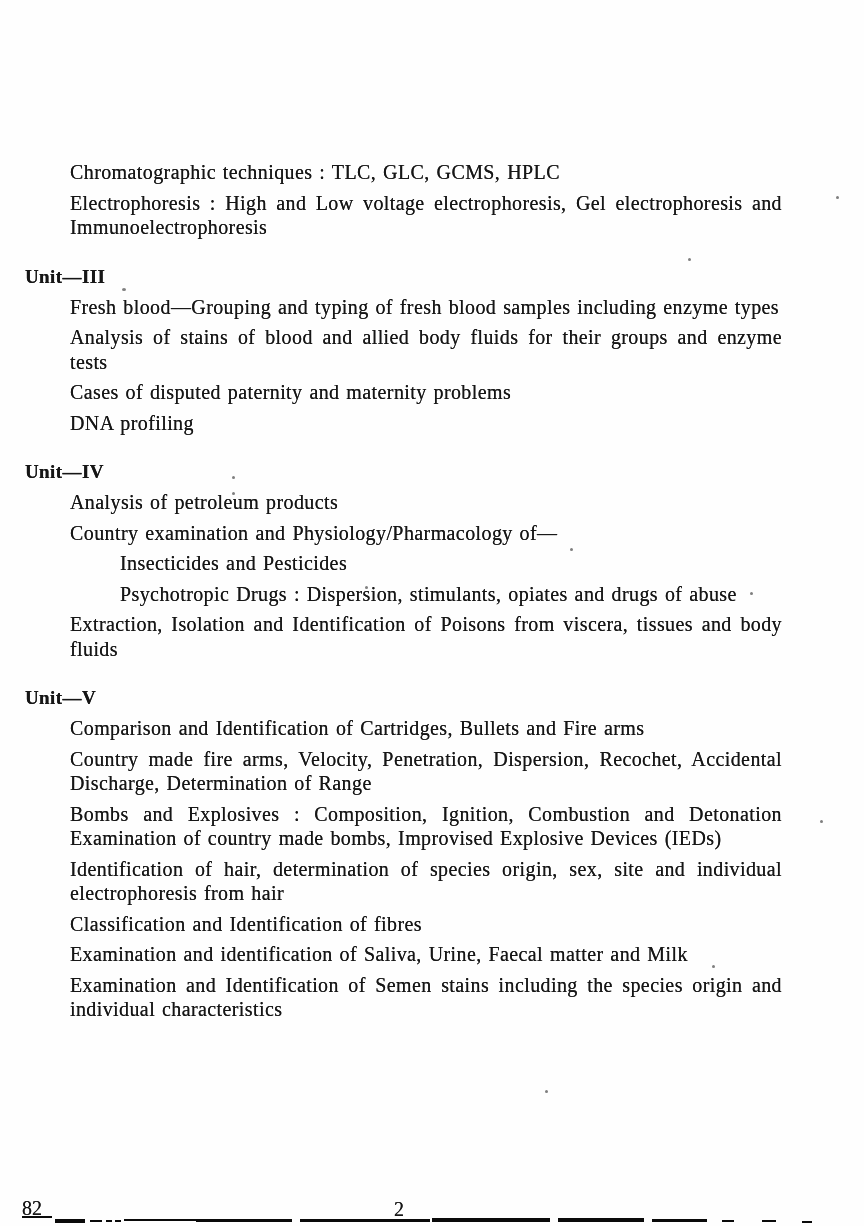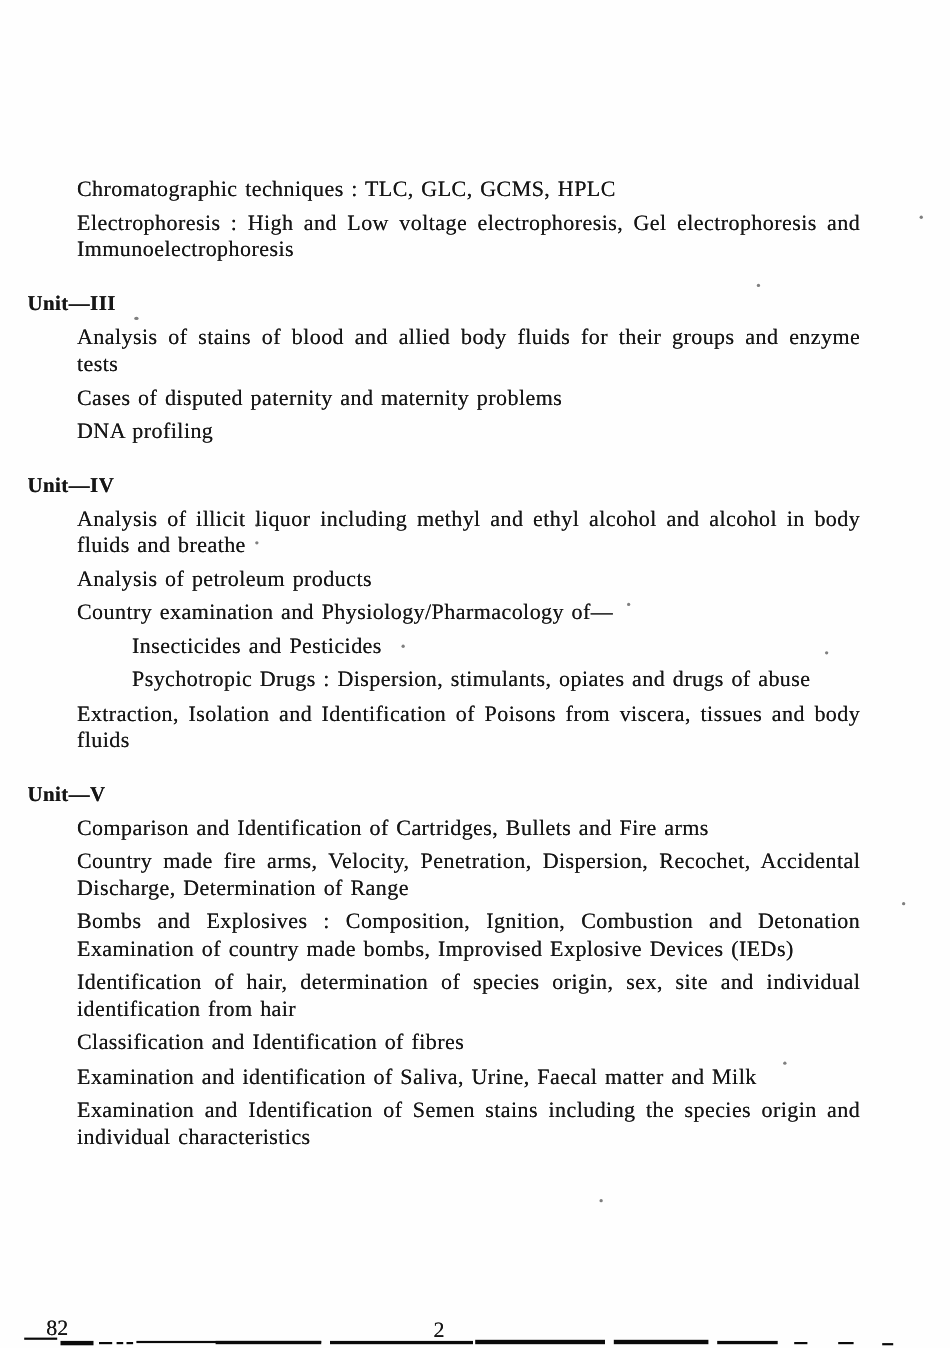--- a/index.html
+++ b/index.html
@@ -34,21 +34,21 @@
     text-align:justify;
     text-shadow:0 0 0.6px rgba(0,0,0,0.8);
   }
   .syllabus-line.indented { padding-left:50px; }
   .footer-num {
     position:absolute;
     font-size:20px;
     line-height:20px;
     text-shadow:0 0 0.5px rgba(0,0,0,0.8);
   }
-  #page-num-left { left:22px; top:1198px;margin-left:20px; }
+  #page-num-left { left:22px; top:1198px; }
   #page-num-center { left:394px; top:1199px; }
   .bl { position:absolute; background:#0a0a0a; }
   .speck {
     position:absolute;
     width:3px; height:3px;
     background:#3a3a3a;
     border-radius:50%;
     opacity:0.65;
   }
 </style>
@@ -58,41 +58,41 @@
 <div class="page">
 
   <div class="content">
 
   <section>
         <p class="syllabus-line">Chromatographic techniques : TLC, GLC, GCMS, HPLC</p>
         <p class="syllabus-line">Electrophoresis : High and Low voltage electrophoresis, Gel electrophoresis and Immunoelectrophoresis</p>
       </section>
       <section>
         <h2 class="unit-heading">Unit—III</h2>
+        <p class="syllabus-line">Fresh blood—Grouping and typing of fresh blood samples including enzyme types</p>
         <p class="syllabus-line">Analysis of stains of blood and allied body fluids for their groups and enzyme tests</p>
         <p class="syllabus-line">Cases of disputed paternity and maternity problems</p>
         <p class="syllabus-line">DNA profiling</p>
       </section>
       <section>
         <h2 class="unit-heading">Unit—IV</h2>
-        <p class="syllabus-line">Analysis of illicit liquor including methyl and ethyl alcohol and alcohol in body fluids and breathe</p>
         <p class="syllabus-line">Analysis of petroleum products</p>
         <p class="syllabus-line">Country examination and Physiology/Pharmacology of—</p>
         <p class="syllabus-line indented">Insecticides and Pesticides</p>
         <p class="syllabus-line indented">Psychotropic Drugs : Dispersion, stimulants, opiates and drugs of abuse</p>
         <p class="syllabus-line">Extraction, Isolation and Identification of Poisons from viscera, tissues and body fluids</p>
       </section>
       <section>
         <h2 class="unit-heading">Unit—V</h2>
         <p class="syllabus-line">Comparison and Identification of Cartridges, Bullets and Fire arms</p>
         <p class="syllabus-line">Country made fire arms, Velocity, Penetration, Dispersion, Recochet, Accidental Discharge, Determination of Range</p>
         <p class="syllabus-line">Bombs and Explosives : Composition, Ignition, Combustion and Detonation Examination of country made bombs, Improvised Explosive Devices (IEDs)</p>
       </section>
       <section>
-        <p class="syllabus-line">Identification of hair, determination of species origin, sex, site and individual identification from hair</p>
+        <p class="syllabus-line">Identification of hair, determination of species origin, sex, site and individual electrophoresis from hair</p>
         <p class="syllabus-line">Classification and Identification of fibres</p>
         <p class="syllabus-line">Examination and identification of Saliva, Urine, Faecal matter and Milk</p>
         <p class="syllabus-line">Examination and Identification of Semen stains including the species origin and individual characteristics</p>
       </section>
     </div>
 
   <span class="footer-num" id="page-num-left">82</span>
 
   <span class="footer-num" id="page-num-center">2</span>
 

